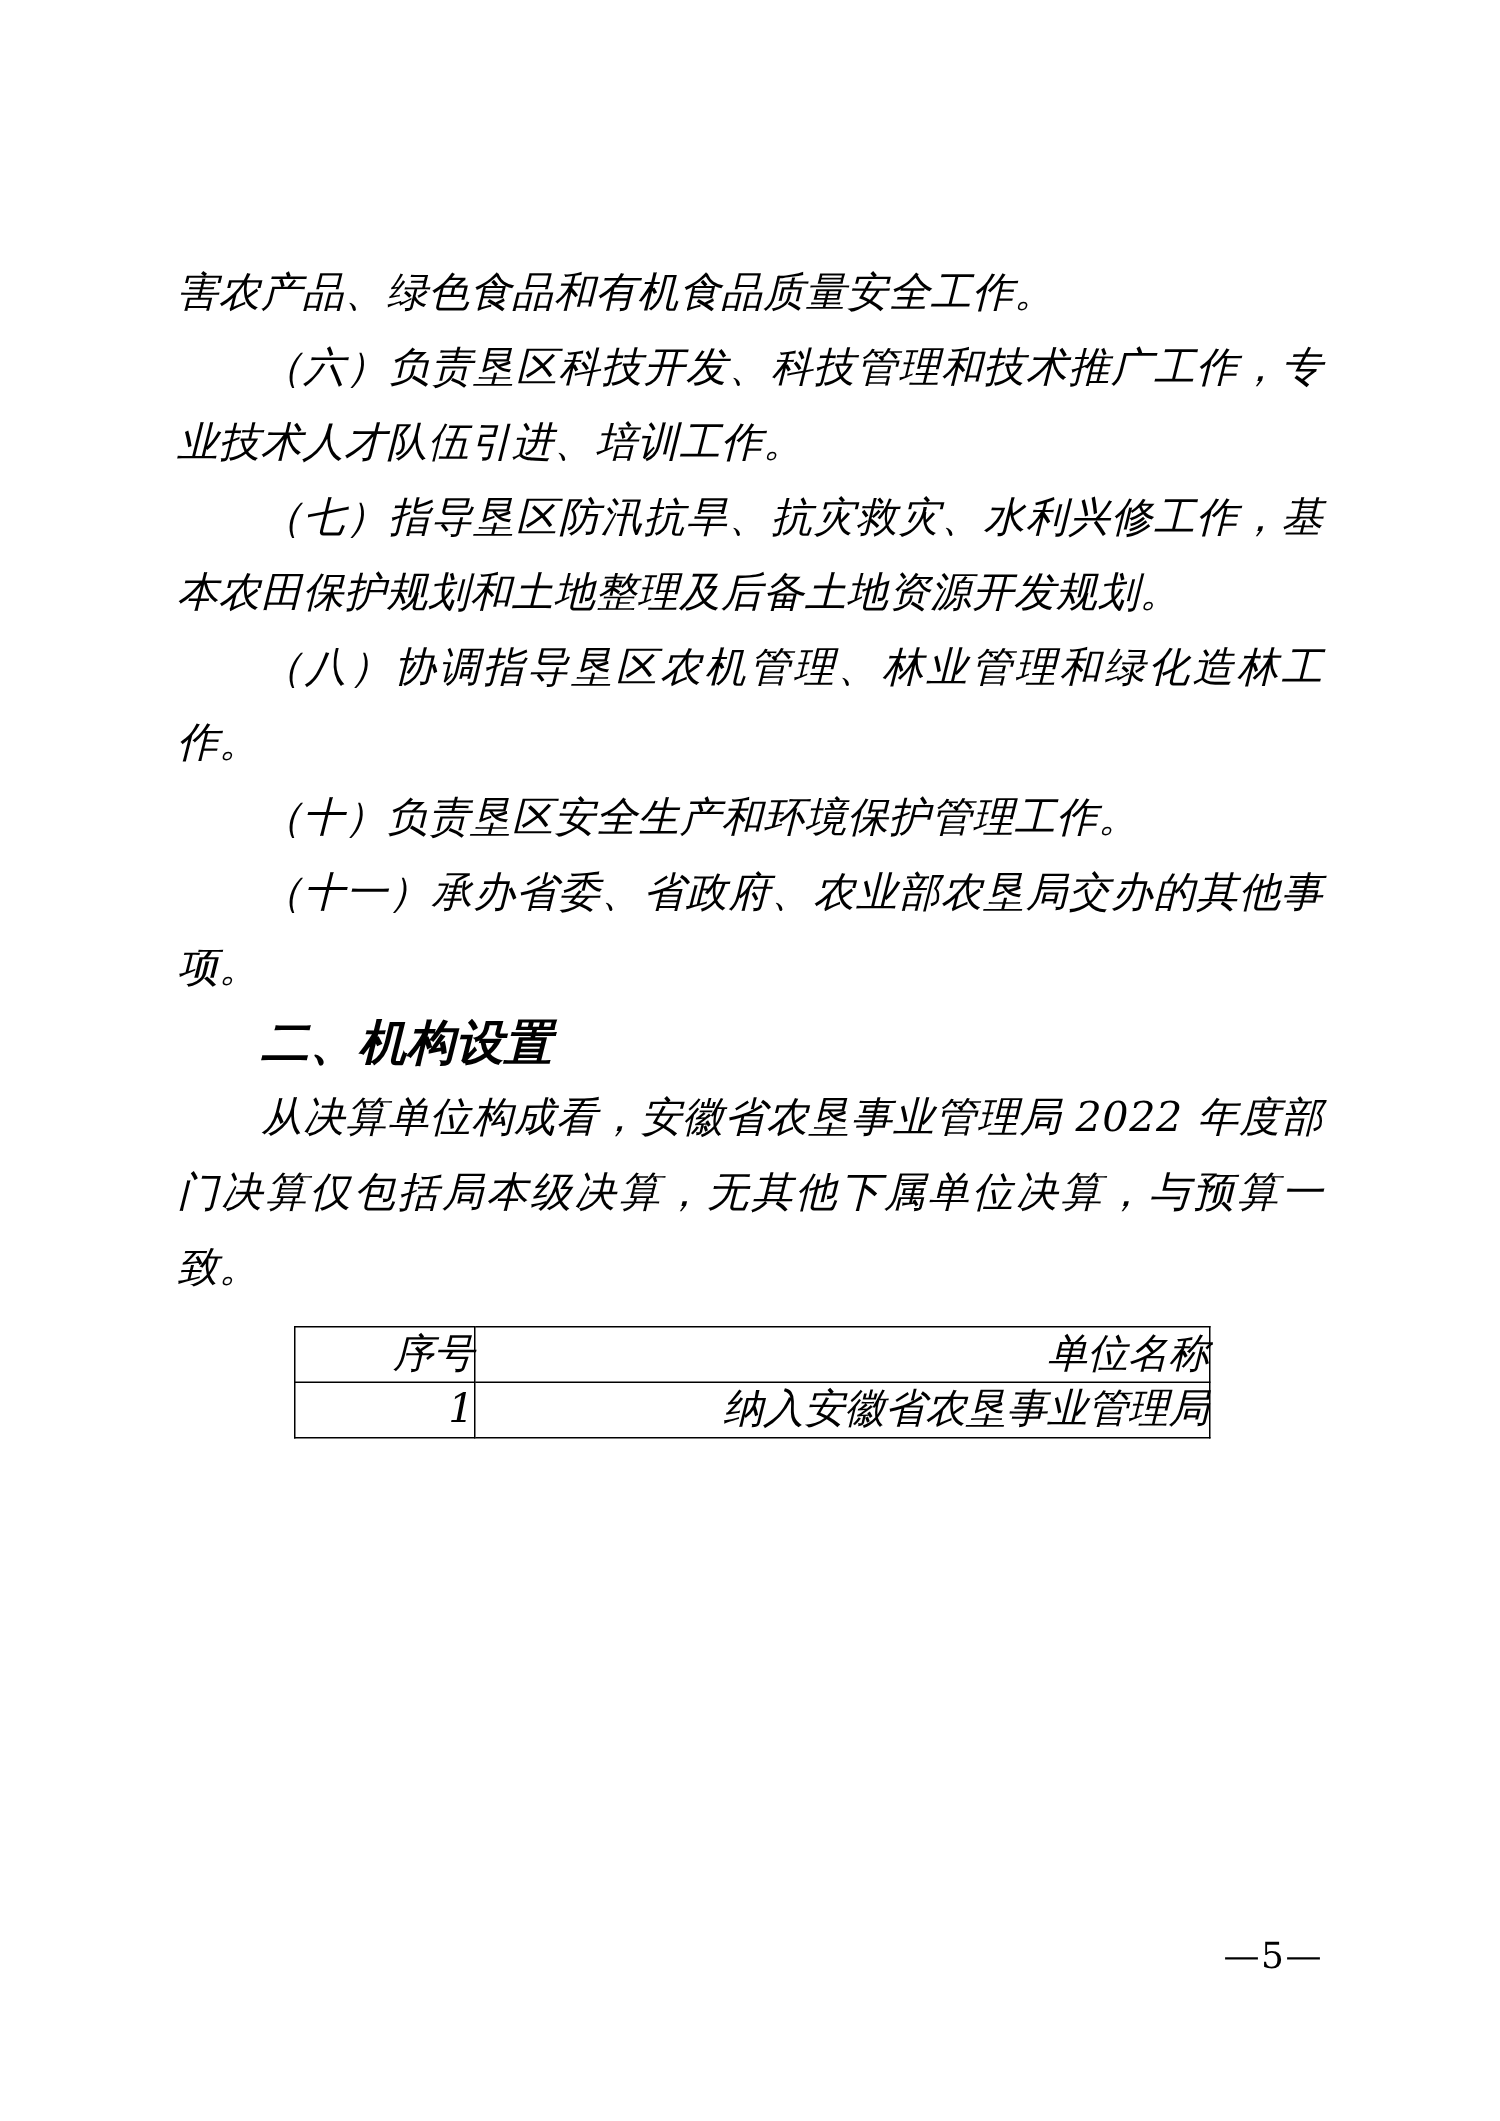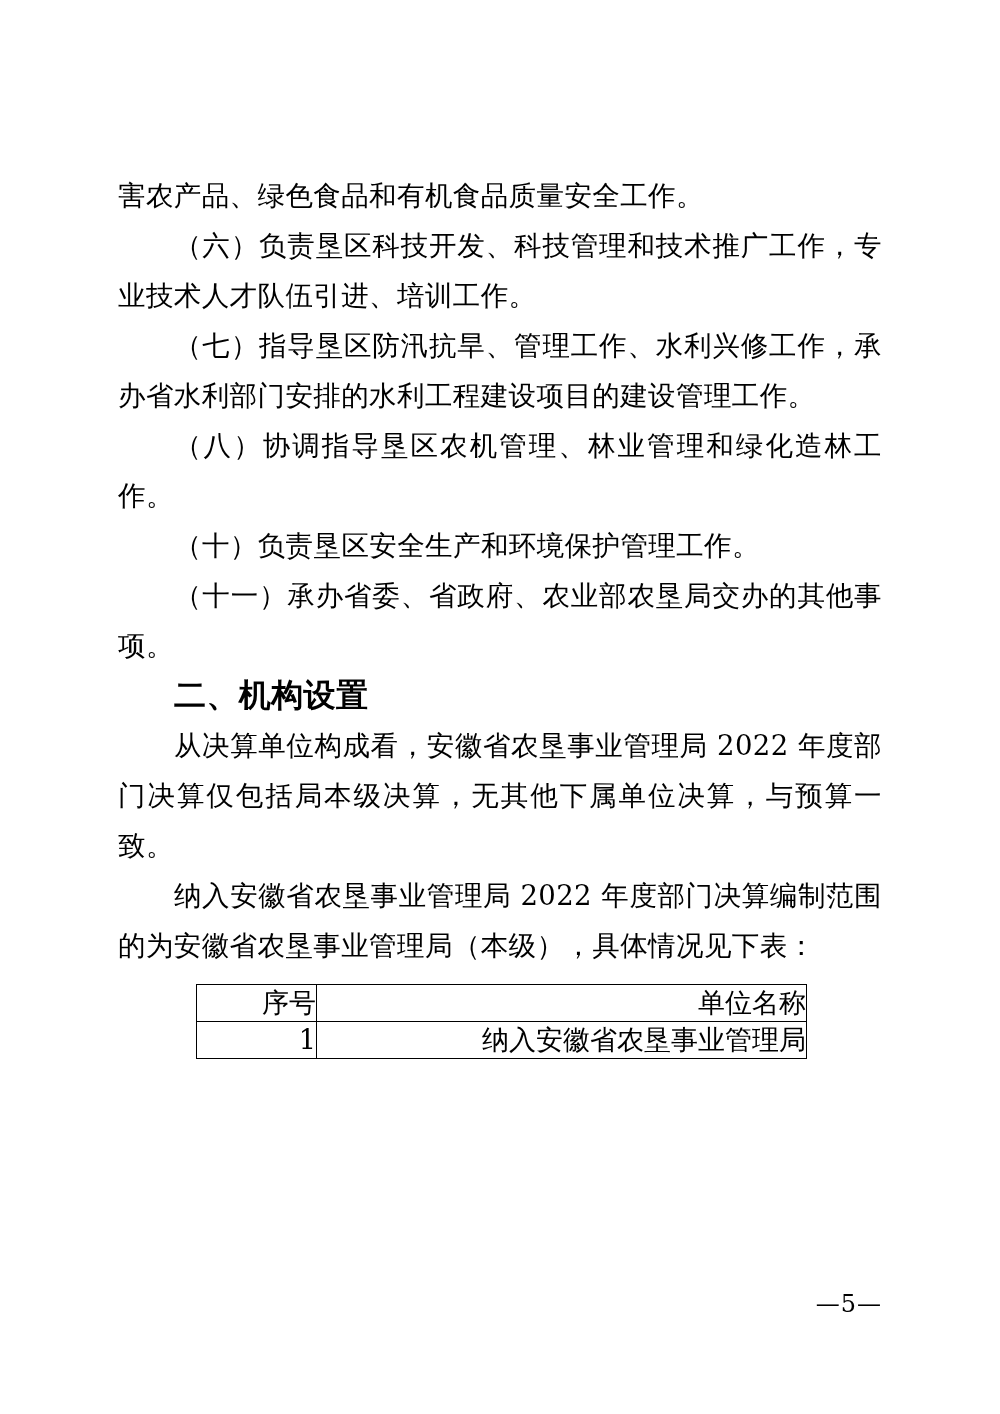--- a/index.html
+++ b/index.html
@@ -19,20 +19,21 @@
     position: absolute;
     left: 0;
     top: 0;
     width: 1000px;
     height: 1414px;
     box-sizing: border-box;
     padding: 170px 118px 60px 118px;
   }
   .doc-body {
     width: 764px;
+    font-style: italic;
   }
   p.para {
     margin: 0;
     font-size: 27.5px;
     line-height: 50px;
     letter-spacing: 0.4px;
     text-align: justify;
     text-justify: inter-ideograph;
     font-family: "DejaVu Serif", "Liberation Serif", serif;
   }
@@ -80,29 +81,28 @@
   }
 </style>
 </head>
 <body>
 
 <div class="page">
   <div class="doc-body">
 
     <p class="para">害农产品、绿色食品和有机食品质量安全工作。</p>
     <p class="para indent">（六）负责垦区科技开发、科技管理和技术推广工作，专业技术人才队伍引进、培训工作。</p>
-    <p class="para indent">（七）指导垦区防汛抗旱、管理工作、水利兴修工作，承办省水利部门安排的水利工程建设项目的建设管理工作。</p>
+    <p class="para indent">（七）指导垦区防汛抗旱、抗灾救灾、水利兴修工作，基本农田保护规划和土地整理及后备土地资源开发规划。</p>
     <p class="para indent">（八）协调指导垦区农机管理、林业管理和绿化造林工作。</p>
     <p class="para indent">（十）负责垦区安全生产和环境保护管理工作。</p>
     <p class="para indent">（十一）承办省委、省政府、农业部农垦局交办的其他事项。</p>
 
     <h2 class="section-heading">二、机构设置</h2>
 
     <p class="para indent">从决算单位构成看，安徽省农垦事业管理局 2022 年度部门决算仅包括局本级决算，无其他下属单位决算，与预算一致。</p>
-    <p class="para indent">纳入安徽省农垦事业管理局 2022 年度部门决算编制范围的为安徽省农垦事业管理局（本级），具体情况见下表：</p>
 
     <div class="table-wrap">
       <table class="org-table">
         <colgroup>
             <col class="c1">
             <col class="c2">
           </colgroup>
         <thead>
           <tr>
             <th>序号</th>

